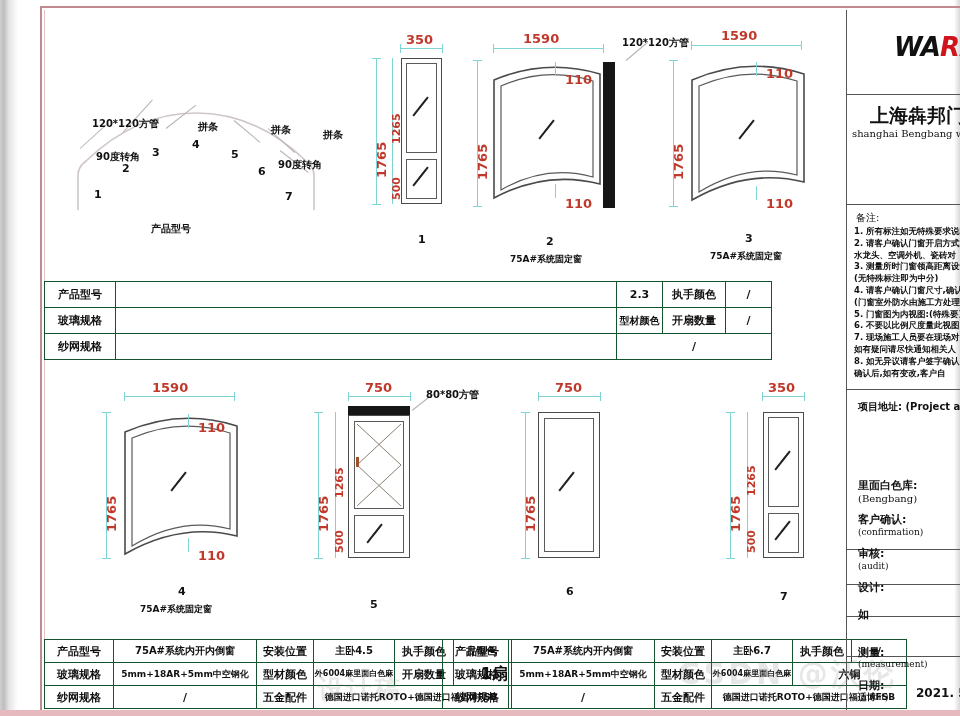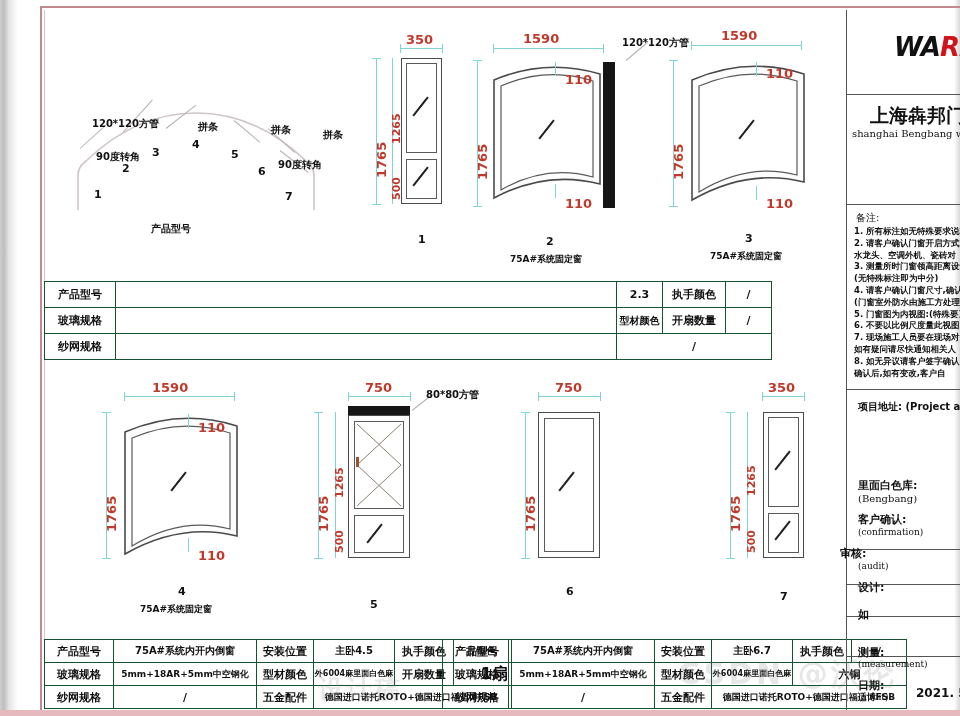--- a/index.html
+++ b/index.html
@@ -409,21 +409,21 @@
       <div style="font-size:8.5px;font-weight:bold;color:#111;line-height:11.8px;white-space:nowrap;">8. 如无异议请客户签字确认.</div>
       <div style="font-size:8.5px;font-weight:bold;color:#111;line-height:11.8px;white-space:nowrap;">   确认后,如有变改,客户自</div>
     </div>
 
     <div class="tb-txt" style="left:840px;top:400px;font-size:10px;font-weight:bold;">项目地址:  (Project add</div>
     <div class="tb-txt" style="left:840px;top:478px;font-size:11px;font-weight:bold;">里面白色库:</div>
     <div class="tb-txt" style="left:840px;top:493px;font-size:10px;font-family:'DejaVu Serif',serif;">(Bengbang)</div>
     <div class="tb-txt" style="left:840px;top:512px;font-size:11px;font-weight:bold;">客户确认:</div>
     <div class="tb-txt" style="left:840px;top:527px;font-size:9px;font-family:'DejaVu Serif',serif;">(confirmation)</div>
 
-    <div class="tb-txt" style="left:822px;top:546px;font-size:11px;font-weight:bold;">审核:</div>
+    <div class="tb-txt" style="left:840px;top:546px;font-size:11px;font-weight:bold;">审核:</div>
     <div class="tb-txt" style="left:840px;top:561px;font-size:9px;font-family:'DejaVu Serif',serif;">(audit)</div>
     <div class="tb-txt" style="left:840px;top:580px;font-size:11px;font-weight:bold;">设计:</div>
     <div class="tb-txt" style="left:840px;top:607px;font-size:11px;font-weight:bold;">如</div>
 
     <div class="tb-txt" style="left:840px;top:645px;font-size:11px;font-weight:bold;">测量:</div>
     <div class="tb-txt" style="left:840px;top:659px;font-size:9px;font-family:'DejaVu Serif',serif;">(measurement)</div>
     <div class="tb-txt" style="left:840px;top:678px;font-size:11px;font-weight:bold;">日期:</div>
     <div class="tb-txt" style="left:840px;top:692px;font-size:9px;font-family:'DejaVu Serif',serif;">(audit)</div>
     <div class="tb-txt" style="left:898px;top:686px;font-size:12px;font-weight:bold;">2021. 5. 24</div>
 

